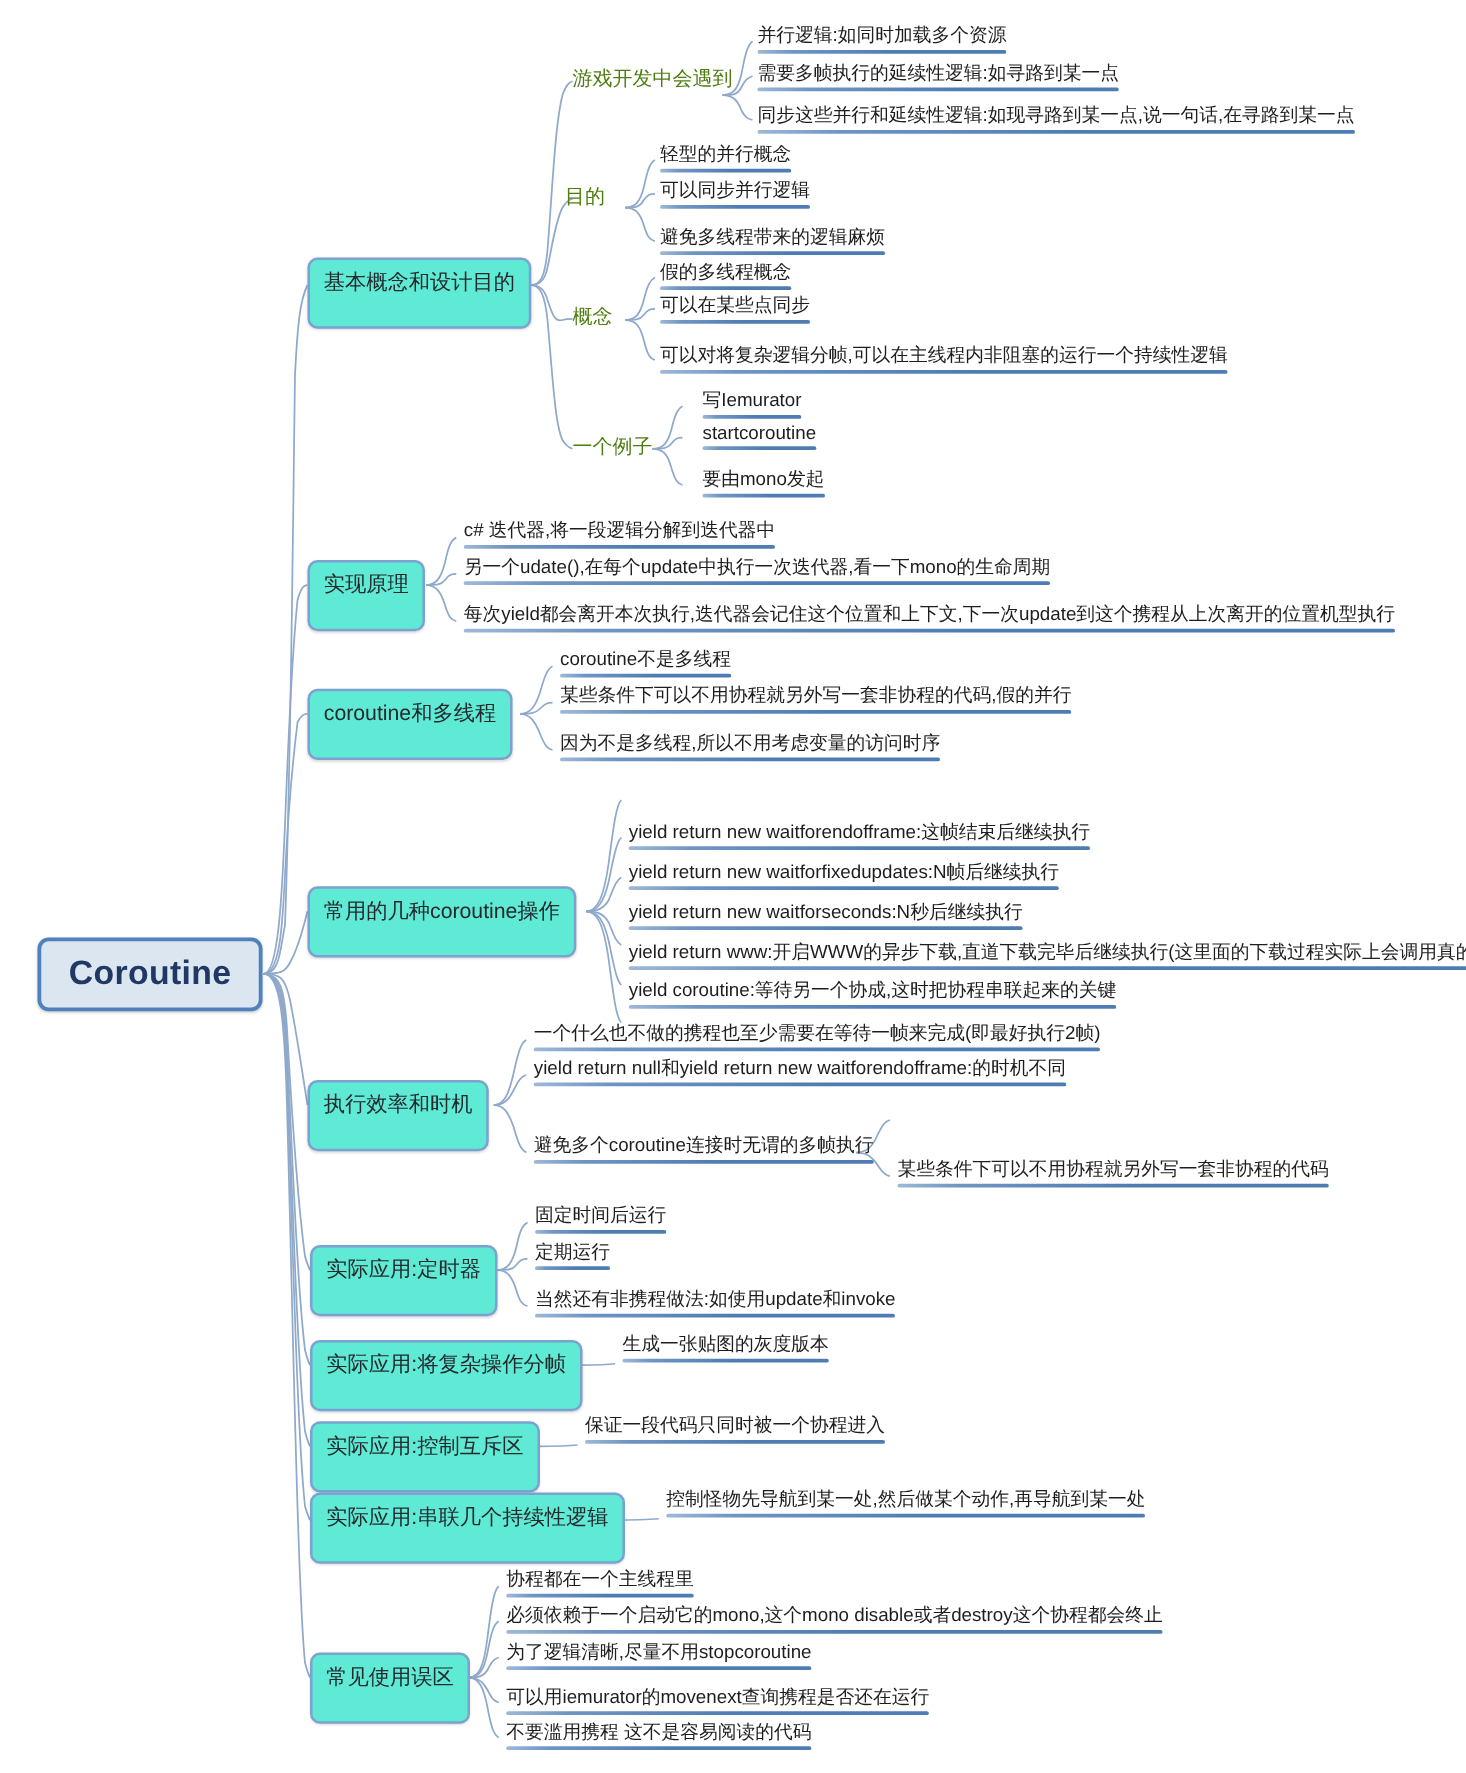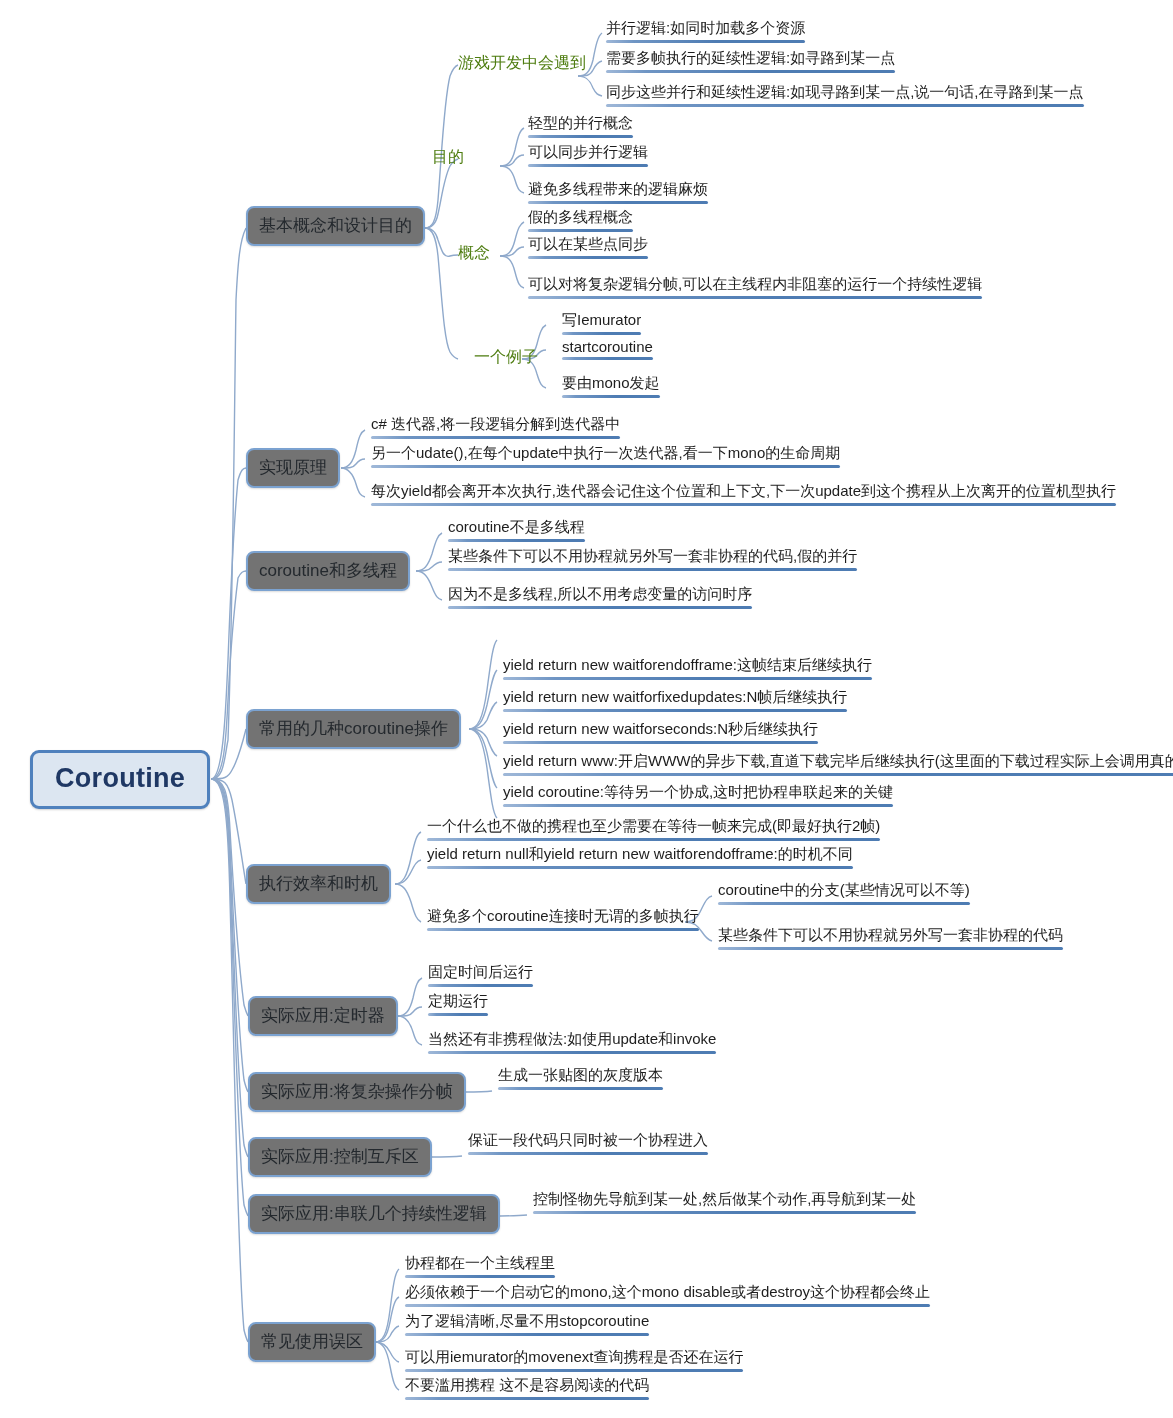--- a/index.html
+++ b/index.html
@@ -35,26 +35,26 @@
     border-radius: 9px;
     color: #1f3864;
     font-size: 27px;
     font-weight: bold;
     padding: 10px 22px 12px 22px;
     letter-spacing: 0.3px;
     box-shadow: 0 1px 2px rgba(0,0,0,0.18);
   }
   
   .node.lvl1 {
-    background: #737373;
+    background: #5eead4;
     border: 2px solid #7ba2d0;
     border-radius: 8px;
     color: #24292e;
     font-size: 17px;
-    padding: 6px 11px 7px 11px;
+    padding: 6px 11px 24px 11px;
     box-shadow: 0 1px 2px rgba(0,0,0,0.14);
   }
   
   .node.lvl2 {
     color: #4d7c0f;
     font-size: 16px;
     padding: 0;
   }
   
   .node.leaf {
@@ -166,21 +166,21 @@
   </div>
   <div class="node leaf" style="left:602px; top:49px;">
     <span>需要多帧执行的延续性逻辑:如寻路到某一点</span>
     <span class="bar"></span>
   </div>
   <div class="node leaf" style="left:602px; top:83px;">
     <span>同步这些并行和延续性逻辑:如现寻路到某一点,说一句话,在寻路到某一点</span>
     <span class="bar"></span>
   </div>
 
-  <div class="node lvl2" style="left:432px; top:147px;font-family:Liberation Serif, serif;">
+  <div class="node lvl2" style="left:452px; top:147px;font-family:Liberation Serif, serif;">
     <span>目的</span>
   </div>
   <div class="node leaf" style="left:524px; top:114px;">
     <span>轻型的并行概念</span>
     <span class="bar"></span>
   </div>
   <div class="node leaf" style="left:524px; top:143px;">
     <span>可以同步并行逻辑</span>
     <span class="bar"></span>
   </div>
@@ -198,21 +198,21 @@
   </div>
   <div class="node leaf" style="left:524px; top:235px;">
     <span>可以在某些点同步</span>
     <span class="bar"></span>
   </div>
   <div class="node leaf" style="left:524px; top:275px;">
     <span>可以对将复杂逻辑分帧,可以在主线程内非阻塞的运行一个持续性逻辑</span>
     <span class="bar"></span>
   </div>
 
-  <div class="node lvl2" style="left:458px; top:347px;margin-left:16px;">
+  <div class="node lvl2" style="left:458px; top:347px;">
     <span>一个例子</span>
   </div>
   <div class="node leaf" style="left:558px; top:311px;">
     <span>写Iemurator</span>
     <span class="bar"></span>
   </div>
   <div class="node leaf" style="left:558px; top:338px;">
     <span>startcoroutine</span>
     <span class="bar"></span>
   </div>
@@ -285,24 +285,20 @@
     <span class="bar"></span>
   </div>
   <div class="node leaf" style="left:423px; top:845px;">
     <span>yield return null和yield return new waitforendofframe:的时机不同</span>
     <span class="bar"></span>
   </div>
   <div class="node leaf" style="left:423px; top:907px;">
     <span>避免多个coroutine连接时无谓的多帧执行</span>
     <span class="bar"></span>
   </div>
-  <div class="node leaf" style="left:714px; top:881px;">
-    <span>coroutine中的分支(某些情况可以不等)</span>
-    <span class="bar"></span>
-  </div>
   <div class="node leaf" style="left:714px; top:926px;">
     <span>某些条件下可以不用协程就另外写一套非协程的代码</span>
     <span class="bar"></span>
   </div>
 
   <div class="node lvl1" style="left:248px; top:996px;">
     <span>实际应用:定时器</span>
   </div>
   <div class="node leaf" style="left:424px; top:963px;">
     <span>固定时间后运行</span>

